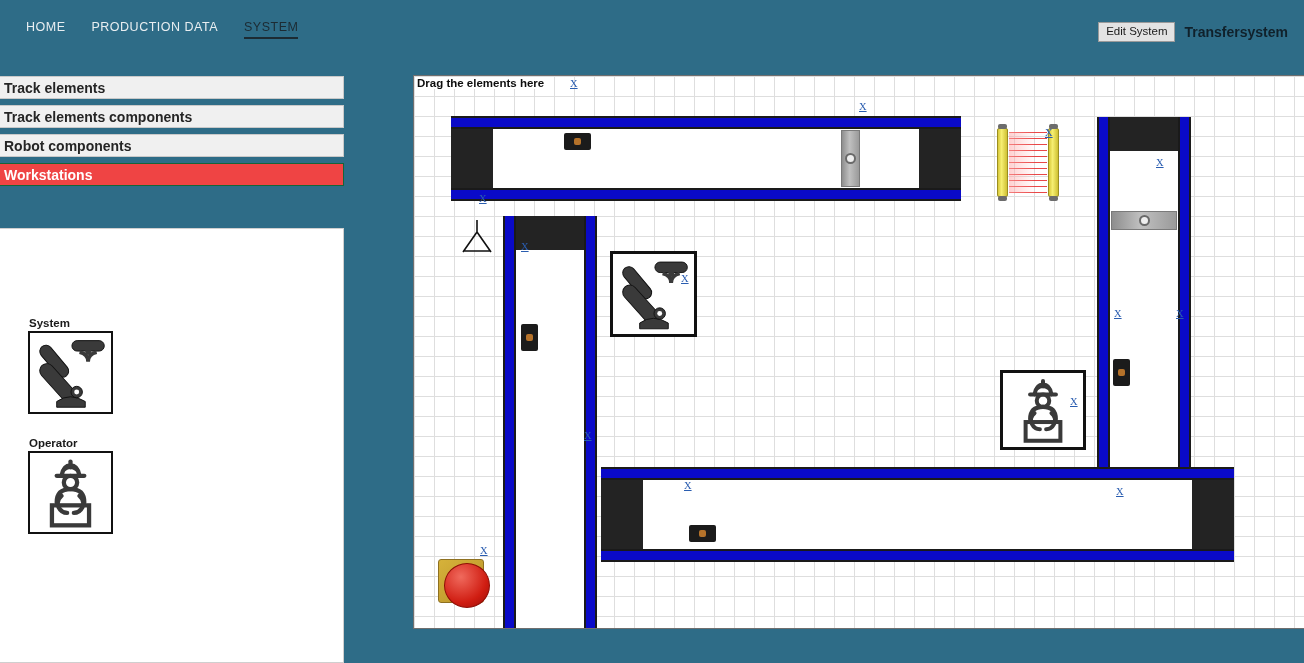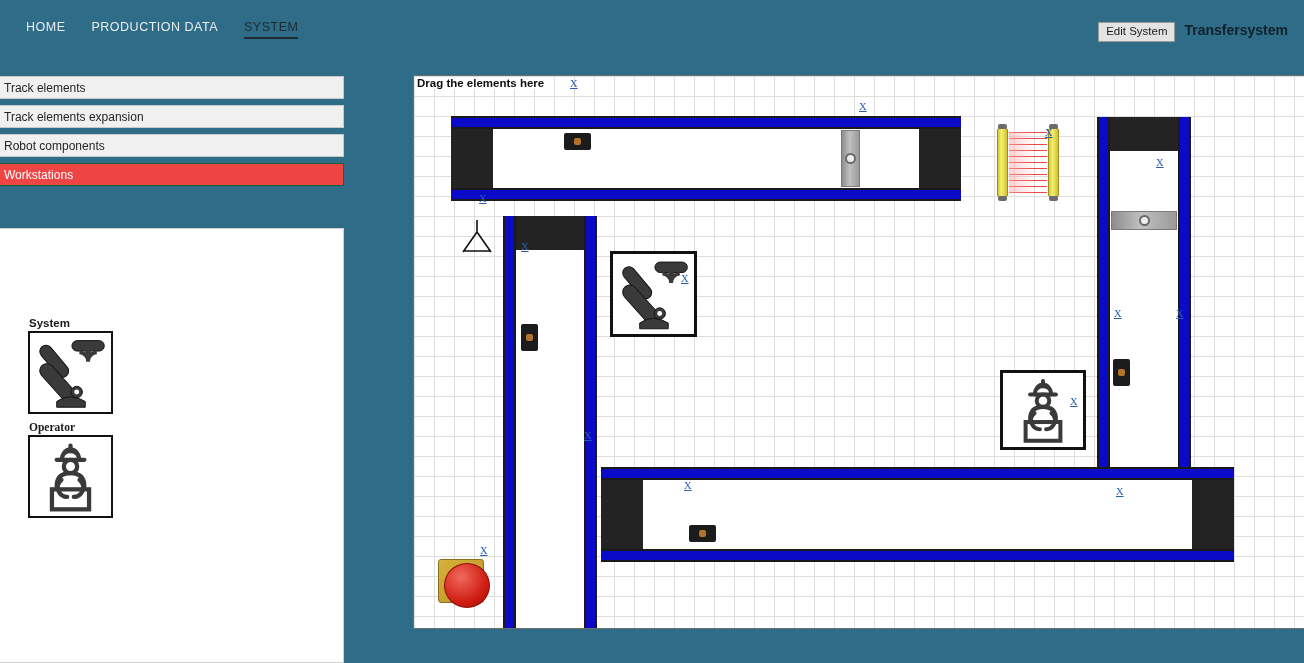--- a/index.html
+++ b/index.html
@@ -34,21 +34,21 @@
     padding-bottom: 3px;
     cursor: pointer;
     white-space: nowrap;
   }
   .nav-link.active {
     color: #1c2b33;
     border-bottom: 2px solid #1c2b33;
   }
   .nav-right {
     position: absolute; right: 16px; top: 22px;
-    display: flex; gap: 9px;
+    display: flex; align-items: center; gap: 9px;
   }
   .edit-btn {
     background: #e3e3e3;
     border: 1px solid #9a9a9a;
     color: #1a1a1a;
     font-size: 11.5px;
     padding: 2px 7px 3px 7px;
     cursor: pointer;
     font-family: "Liberation Sans", sans-serif;
     line-height: 1.15;
@@ -74,22 +74,22 @@
     display: flex; align-items: center;
     padding-left: 4px;
     margin-bottom: 6px;
     cursor: pointer;
   }
   .acc-item.selected {
     background: #ef4444;
     border-color: #15653a;
   }
   .acc-label {
-    font-size: 12px;
-    font-weight: normal;
+    font-size: 14px;
+    font-weight: bold;
     color: #252525;
     white-space: nowrap;
   }
   .acc-item.selected .acc-label { color: #ffffff; }
 
   #acc-panel {
     position: absolute; left: 0; top: 152px;
     width: 344px; height: 435px;
     background: #ffffff;
     border: 1px solid #cfcfcf;
@@ -279,21 +279,21 @@
       <span class="system-title">Transfersystem</span>
     </div>
   </div>
 
   <div id="sidebar">
 
     <div class="acc-item" style="top:0">
       <span class="acc-label">Track elements</span>
     </div>
     <div class="acc-item">
-      <span class="acc-label">Track elements expansion</span>
+      <span class="acc-label">Track elements components</span>
     </div>
     <div class="acc-item">
       <span class="acc-label">Robot components</span>
     </div>
     <div class="acc-item selected">
       <span class="acc-label">Workstations</span>
     </div>
 
     <div id="acc-panel">
 
@@ -308,21 +308,21 @@
             <path d="M28 72 Q42 62 58 72 L58 78 L28 78 Z" stroke="#111" stroke-width="1"></path>
           </g>
           <circle cx="49" cy="62" r="6" fill="#3a3a3a" stroke="#111"></circle>
           <circle cx="49" cy="62" r="2.6" fill="#ffffff"></circle>
           <path d="M52 20 q9 2 9 10" fill="none" stroke="#3a3a3a" stroke-width="4"></path>
           <path d="M70 20 q-9 2 -9 10" fill="none" stroke="#3a3a3a" stroke-width="4"></path>
           <rect x="58" y="18" width="6" height="5" fill="#3a3a3a"></rect>
         </svg>
       </div>
 
-      <div class="palette-entry" style="left:28px; top:192px;font-family:Liberation Serif, serif;">
+      <div class="palette-entry" style="left:28px; top:208px;">
         <div class="palette-caption">Operator</div>
         <svg class="palette-thumb" width="85" height="83" viewBox="0 0 85 83">
           <rect x="0" y="0" width="85" height="83" fill="#ffffff"></rect>
           <g fill="none" stroke="#3a3a3a" stroke-width="4.5" stroke-linecap="round">
             <path d="M36 17 q6 -5 13 0"></path>
             <path d="M42.5 9 v6"></path>
             <path d="M28 24 h29"></path>
             <path d="M33 24 q2 -11 9.5 -11 t9.5 11"></path>
             <circle cx="42.5" cy="31" r="7"></circle>
             <path d="M28 52 q0 -14 14.5 -14 t14.5 14"></path>

